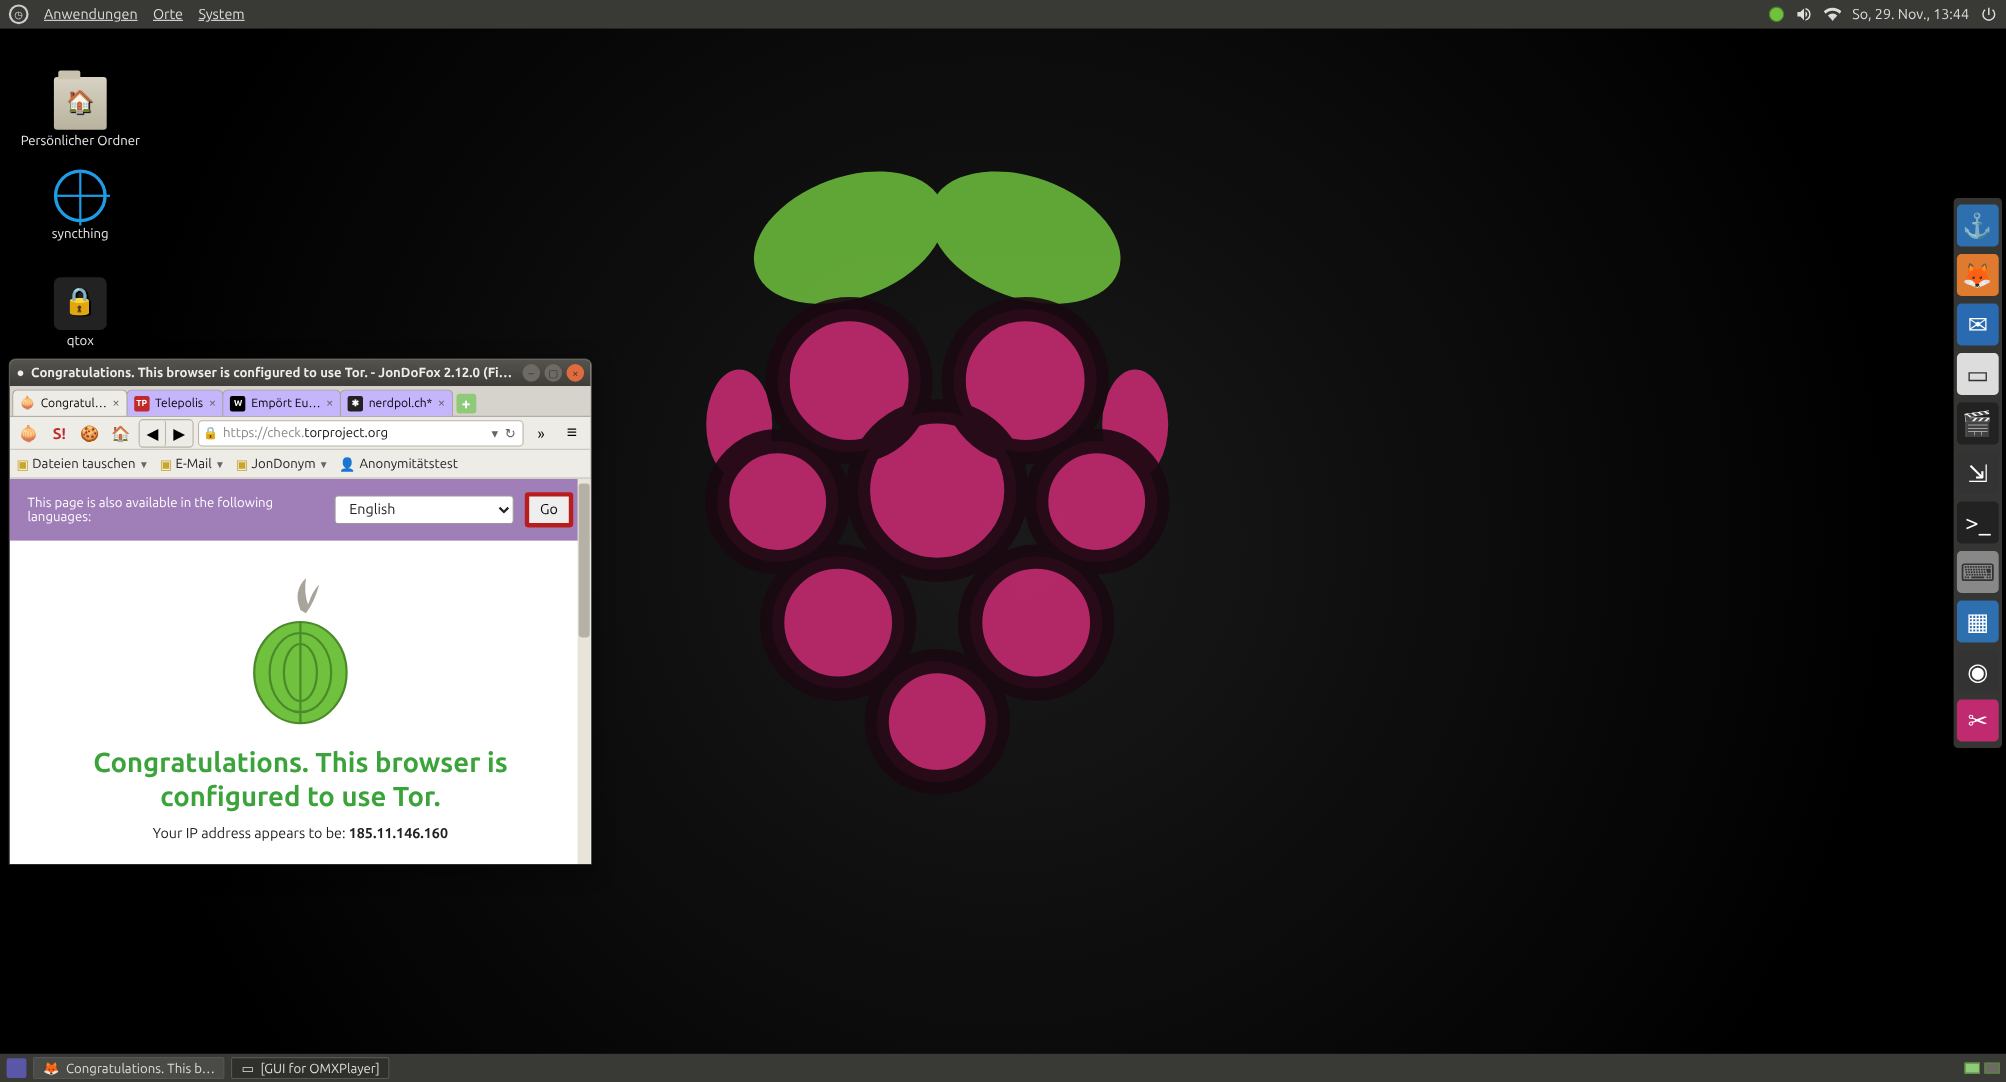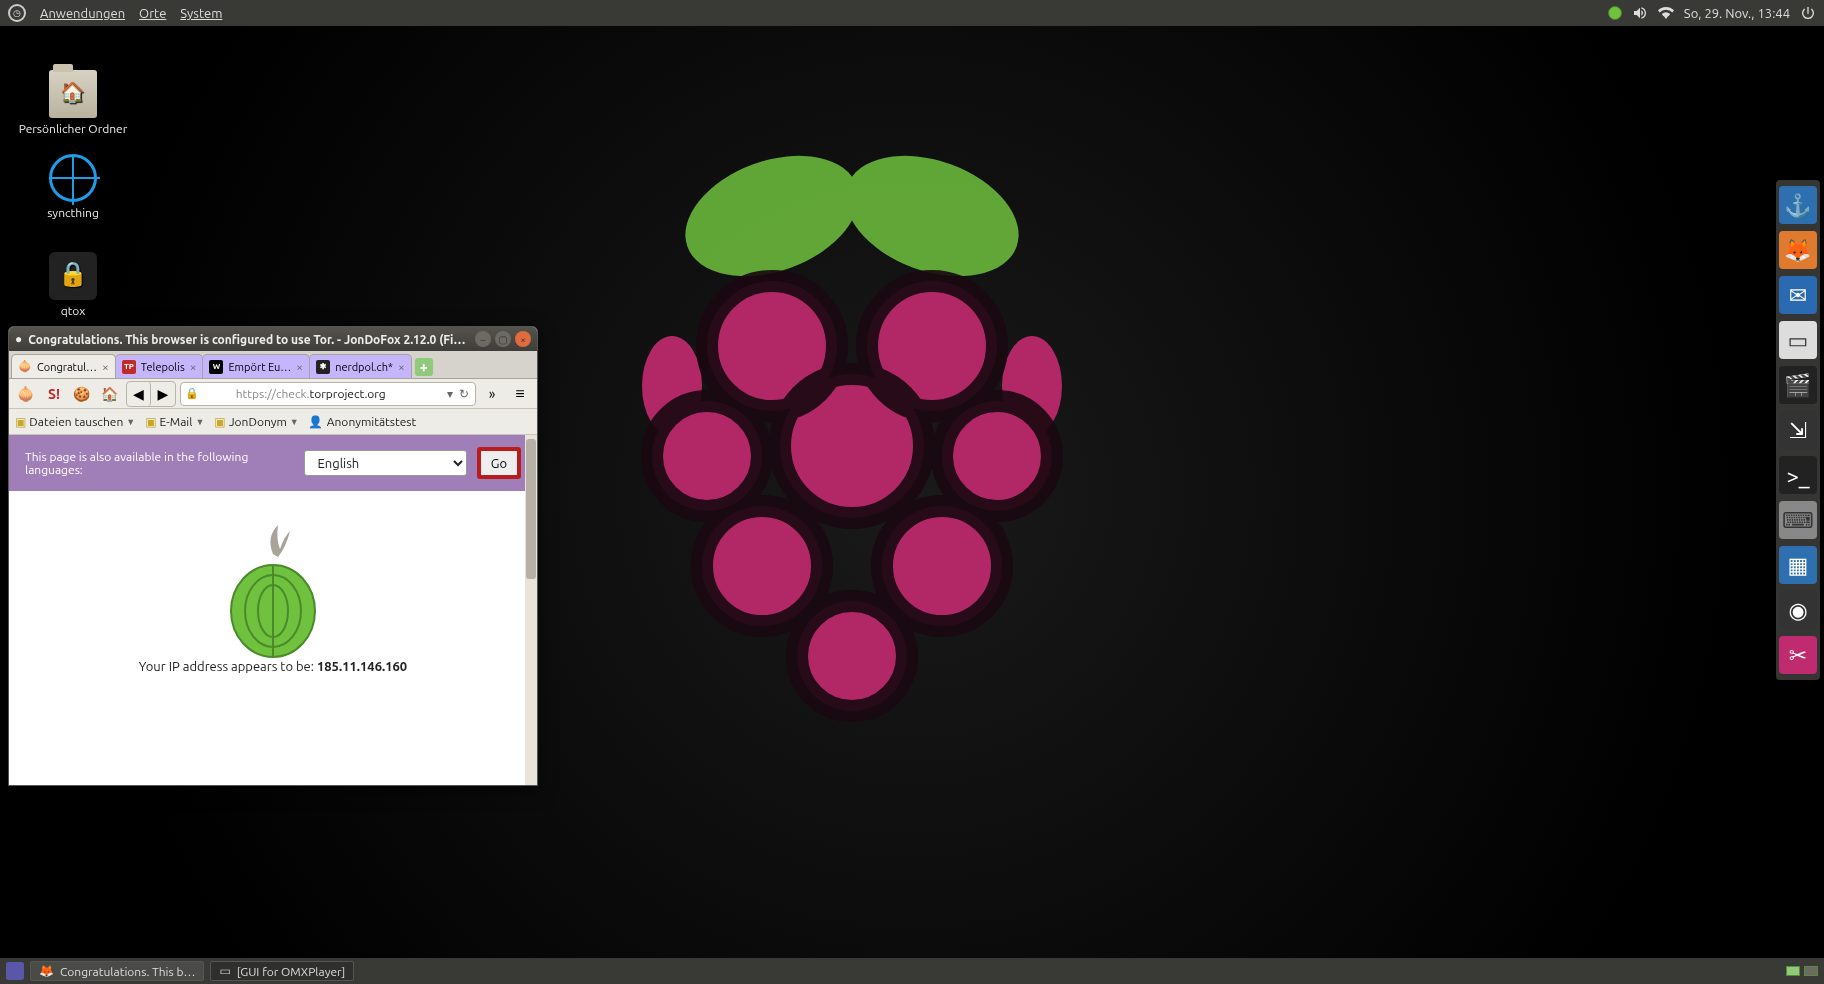--- a/index.html
+++ b/index.html
@@ -56,21 +56,21 @@
 .tab .close-x { color:#666; font-size:12px; }
 .newtab { width:18px;height:18px;background:#8fc97a;border-radius:3px;display:flex;align-items:center;justify-content:center;color:#fff;font-weight:bold;margin-left:4px;margin-bottom:2px;font-size:14px;}
 
 .toolbar { height: 30px; background: #eeece7; display: flex; align-items: center; padding: 0 5px; gap: 4px; border-bottom:1px solid #c8c4ba;}
 .tbtn { width: 24px; height: 24px; display: flex; align-items: center; justify-content: center; font-size: 14px; border-radius:3px; }
 .navarrows{display:flex;border:1px solid #b8b4aa;border-radius:4px;}
 .navarrows .tbtn{border-right:1px solid #b8b4aa;}
 .navarrows .tbtn:last-child{border-right:none;}
 .urlbar { flex: 1; height: 24px; border: 1px solid #b8b4aa; border-radius: 4px; background: #fff; display: flex; align-items: center; padding: 0 4px; font-size: 12px; gap:4px;}
 .urlbar .lock{color:#4a8a2a;font-size:11px;}
-.urlbar .urltext{flex:1;color:#888;margin-left:33px;}
+.urlbar .urltext{flex:1;color:#888;}
 .urlbar .urltext .highlight{color:#111;}
 .hamburger{font-size:16px;}
 
 .bookbar { height: 26px; background: #eeece7; display: flex; align-items: center; padding: 0 6px; gap: 10px; font-size: 12px; border-bottom:1px solid #c8c4ba;}
 .bookitem { display: flex; align-items: center; gap: 3px; color:#222;}
 .bookitem .fi{color:#c9a728;font-size:12px;}
 .bookitem .dd{font-size:9px;color:#666;}
 
 .page-content { flex: 1; background: #fff; overflow: auto; position: relative; }
 .langbar { background: #a07eb8; color: #fff; padding: 12px 16px; display: flex; align-items: center; gap: 10px; font-size: 12px; }
@@ -252,20 +252,21 @@
       </div>
       <div class="tor-main">
         <svg class="onion-svg" width="110" height="140" viewBox="0 0 110 140">
           <path d="M55 35 Q48 18 60 6 Q58 20 62 30 Q66 18 72 12 Q68 28 60 38" fill="#a8a49a"></path>
           <ellipse cx="55" cy="92" rx="42" ry="46" fill="#6fc13e"></ellipse>
           <ellipse cx="55" cy="92" rx="42" ry="46" fill="none" stroke="#4a8a2a" stroke-width="2"></ellipse>
           <ellipse cx="55" cy="92" rx="28" ry="36" fill="none" stroke="#4a8a2a" stroke-width="2"></ellipse>
           <ellipse cx="55" cy="92" rx="15" ry="26" fill="none" stroke="#4a8a2a" stroke-width="2"></ellipse>
           <path d="M55 46 L55 138" stroke="#4a8a2a" stroke-width="2"></path>
         </svg>
+        <div class="tor-msg">Congratulations. This browser is configured to use Tor.</div>
         <div class="ip-line">
           <span>Your IP address appears to be: </span><b>185.11.146.160</b>
         </div>
       </div>
       <div class="page-scrollbar">
           <div class="thumb"></div>
         </div>
     </div>
   </div>
 </div>

